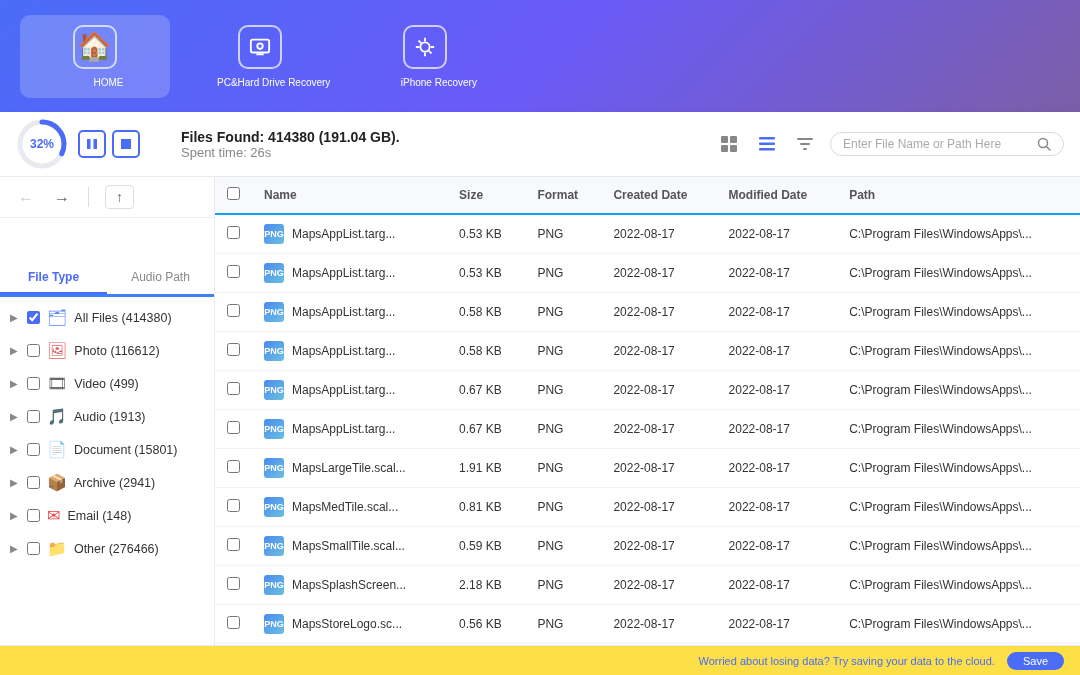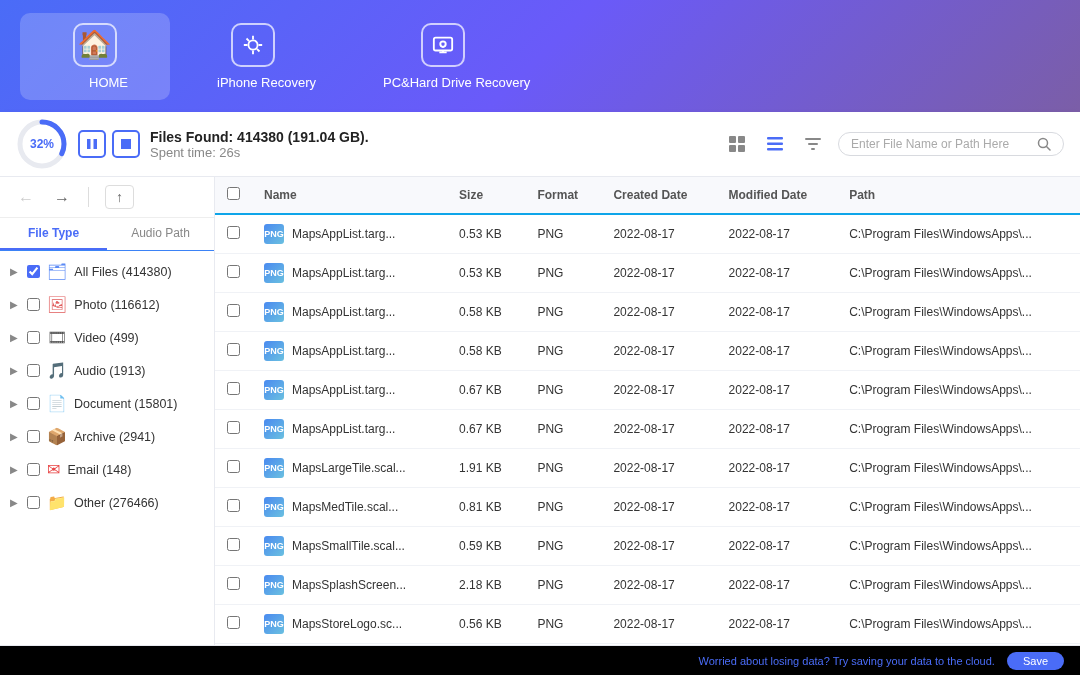--- a/index.html
+++ b/index.html
@@ -31,21 +31,21 @@
       font-size: 28px;
       width: 44px;
       height: 44px;
       display: flex;
       align-items: center;
       justify-content: center;
       border: 2px solid rgba(255,255,255,0.7);
       border-radius: 10px;
     }
     .nav-item .nav-label {
-      font-size: 13px;
+      font-size: 10px;
       font-weight: 500;
       white-space: nowrap;
       padding-left: 27px;
     }
 
     
     .toolbar {
       background: white;
       height: 65px;
       display: flex;
@@ -79,40 +79,40 @@
     .ctrl-btn {
       width: 28px; height: 28px;
       border: 2px solid #4a6cf7;
       border-radius: 5px;
       background: white;
       cursor: pointer;
       display: flex; align-items: center; justify-content: center;
       color: #4a6cf7;
       font-size: 11px;
     }
-    .files-info { flex: 1; }
+    .files-info { flex: 1; margin-left: 31px; }
     .files-info .title { font-size: 14px; font-weight: 600; color: #222; }
     .files-info .subtitle { font-size: 13px; color: #888; }
     .view-controls { display: flex; gap: 8px; align-items: center; }
     .view-btn {
       width: 30px; height: 30px;
       border: none; background: none;
       cursor: pointer;
       color: #888;
       font-size: 16px;
       display: flex; align-items: center; justify-content: center;
       border-radius: 4px;
     }
     .search-box {
       display: flex;
       align-items: center;
       border: 1px solid #d8dadf;
       border-radius: 20px;
       padding: 4px 12px;
-      gap: 6px;
+      gap: 14px;
       background: white;
     }
     .search-box input {
       border: none; outline: none;
       font-size: 12px; color: #555;
       width: 180px;
       background: transparent;
     }
     .search-box input::placeholder { color: #aaa; }
 
@@ -144,21 +144,22 @@
       border-radius: 4px;
     }
     .arrow-btn.disabled { color: #ccc; cursor: default; }
     .up-btn {
       background: none; border: 1px solid #ddd; cursor: pointer;
       color: #666; font-size: 14px; padding: 3px 10px;
       border-radius: 4px; margin-left: 4px;
     }
     .file-type-tabs {
       display: flex;
-      border-bottom: 1px solid #3b82f6;
+      border-bottom: 3px solid #3b82f6;
+      margin-top: 44px;
     }
     .tab-btn {
       flex: 1; padding: 8px 4px;
       background: none; border: none; cursor: pointer;
       font-size: 12px; color: #888;
       border-bottom: 2px solid transparent;
     }
     .tab-btn.active { color: #4a6cf7; border-bottom-color: #4a6cf7; font-weight: 600; }
     .file-list { flex: 1; overflow-y: auto; padding: 4px 0; }
     .file-item {
@@ -221,21 +222,21 @@
       background: linear-gradient(135deg, #4a8af0, #6ac0e0);
       border-radius: 3px;
       display: flex; align-items: center; justify-content: center;
       color: white; font-size: 9px; font-weight: 700;
       flex-shrink: 0;
     }
 
     
     .bottom-bar {
       height: 30px;
-      background: #000000;
+      background: #fde047;
       border-top: 1px solid #e8eaf0;
       display: flex;
       align-items: center;
       padding: 0 16px;
       font-size: 11px;
       color: #888;
       justify-content: flex-end;
       gap: 12px;
     }
     .bottom-bar span { color: #4a6cf7; cursor: pointer; }
@@ -250,41 +251,41 @@
     }
     .divider { width: 1px; height: 30px; background: #ddd; }
   </style>
 </head>
 <body>
 
 <nav class="top-nav">
   <div class="nav-item active">
     <div class="nav-icon">🏠</div>
     <span class="nav-label">HOME</span>
-  </div>
-  <div class="nav-item">
-    <div class="nav-icon">
-      <svg width="22" height="22" viewBox="0 0 24 24" fill="none" stroke="white" stroke-width="2">
-        <path d="M12 2v4M12 18v4M4.93 4.93l2.83 2.83M16.24 16.24l2.83 2.83M2 12h4M18 12h4"></path>
-        <circle cx="12" cy="12" r="5"></circle>
-      </svg>
-    </div>
-    <span class="nav-label">iPhone Recovery</span>
   </div>
   <div class="nav-item">
     <div class="nav-icon">
       <svg width="22" height="22" viewBox="0 0 24 24" fill="none" stroke="white" stroke-width="2">
         <rect x="2" y="4" width="20" height="14" rx="2"></rect>
           <line x1="8" y1="20" x2="16" y2="20"></line>
           <line x1="12" y1="18" x2="12" y2="20"></line>
         <circle cx="12" cy="11" r="3"></circle>
           <path d="M12 8v1M12 14v1M9 11h1M14 11h1"></path>
       </svg>
     </div>
     <span class="nav-label">PC&amp;Hard Drive Recovery</span>
+  </div>
+  <div class="nav-item">
+    <div class="nav-icon">
+      <svg width="22" height="22" viewBox="0 0 24 24" fill="none" stroke="white" stroke-width="2">
+        <path d="M12 2v4M12 18v4M4.93 4.93l2.83 2.83M16.24 16.24l2.83 2.83M2 12h4M18 12h4"></path>
+        <circle cx="12" cy="12" r="5"></circle>
+      </svg>
+    </div>
+    <span class="nav-label">iPhone Recovery</span>
   </div>
 </nav>
 
 <div class="toolbar">
 
   <div class="progress-circle">
     <svg width="52" height="52">
       <circle cx="26" cy="26" r="22" fill="none" stroke="#e8eaf0" stroke-width="5"></circle>
       <circle cx="26" cy="26" r="22" fill="none" stroke="#4a6cf7" stroke-width="5" stroke-dasharray="138.2" stroke-dashoffset="93.9" stroke-linecap="round"></circle>
     </svg>

